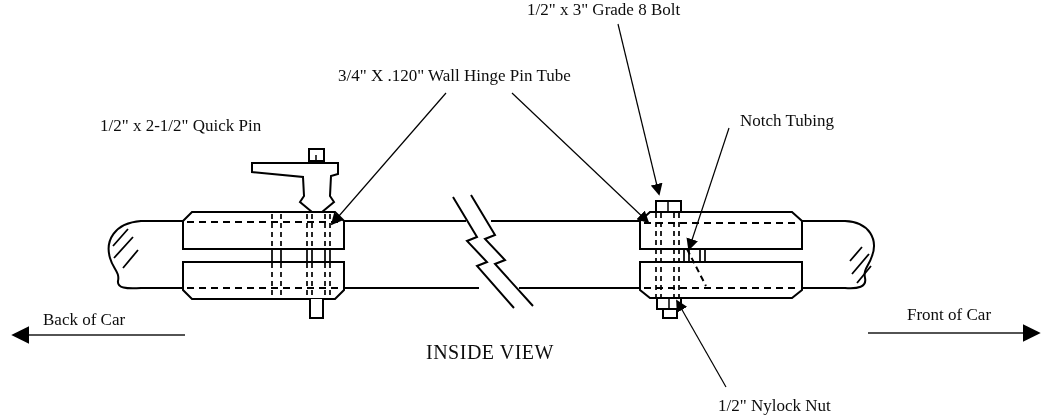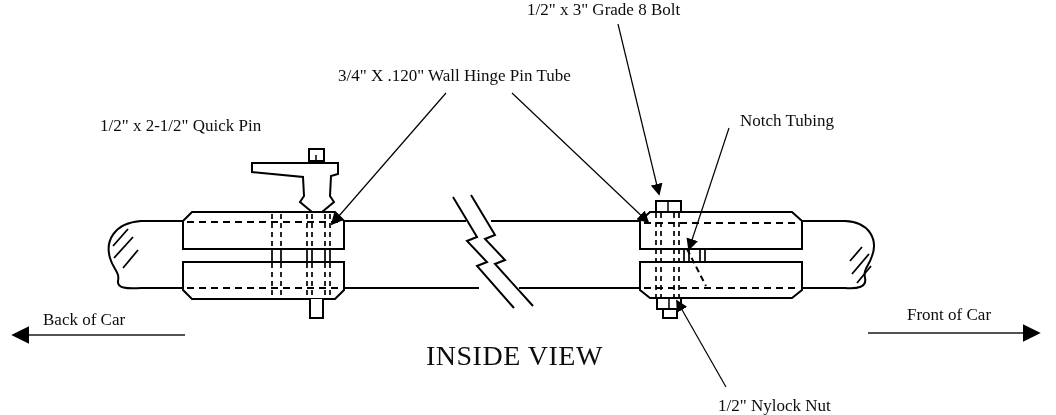--- a/index.html
+++ b/index.html
@@ -21,21 +21,21 @@
     top: 0;
   }
   .lbl {
     position: absolute;
     font-size: 17px;
     color: #0d0d0d;
     white-space: nowrap;
     line-height: 1.1;
   }
   .lbl-title {
-    font-size: 28px;
+    font-size: 20px;
     letter-spacing: 0.5px;
   }
 </style>
 </head>
 <body>
 
 <div class="diagram-container">
 
   <svg class="diagram-svg" width="1056" height="415" viewBox="0 0 1056 415" xmlns="http://www.w3.org/2000/svg">
     <defs>

